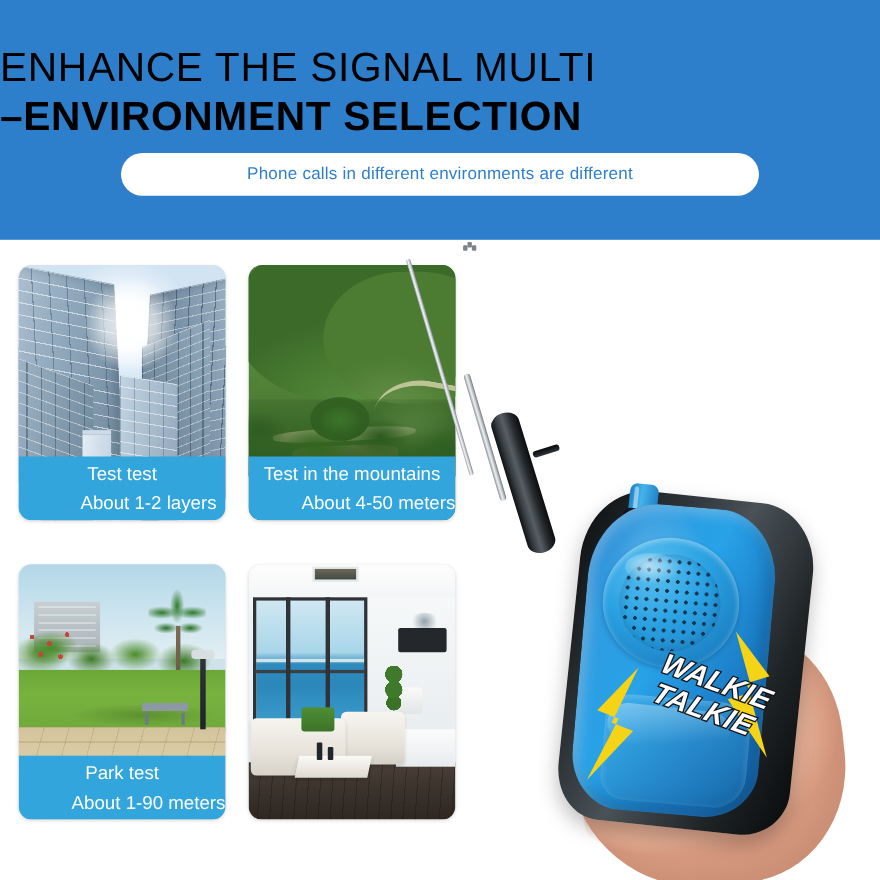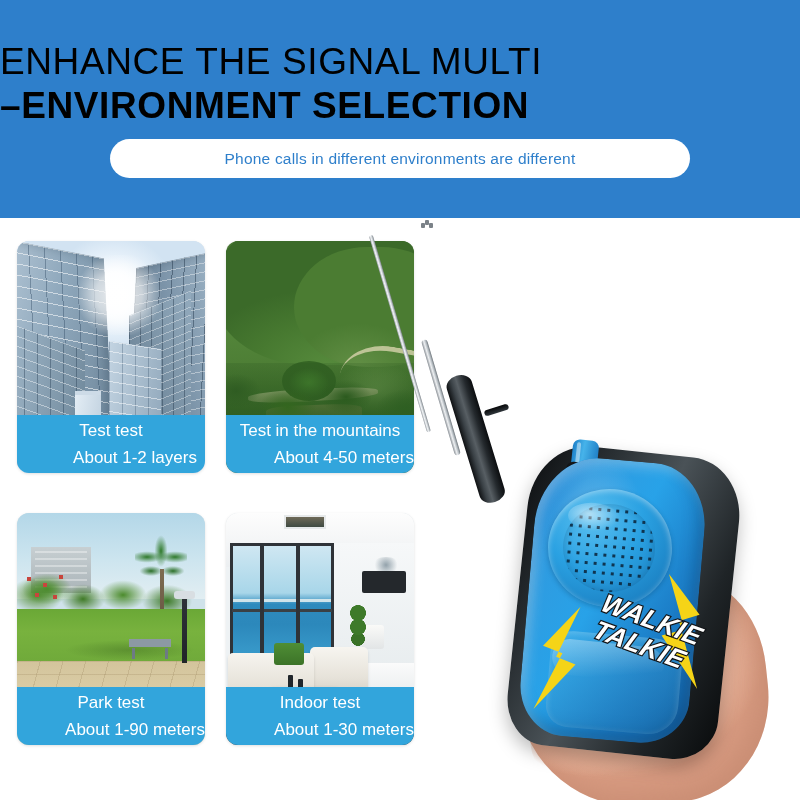--- a/index.html
+++ b/index.html
@@ -639,24 +639,20 @@
       <div class="i-ledge"></div>
       <div class="i-chair"></div>
       <div class="i-topiary"></div>
       <div class="i-sofa2"></div>
       <div class="i-sofa"></div>
       <div class="i-plant"></div>
       <div class="i-table"></div>
       <div class="i-bottle"></div>
       <div class="i-bottle b2"></div>
     </div>
-    <div class="caption">
-      <span class="t1">Indoor test</span>
-      <span class="t2">About 1-30 meters</span>
-    </div>
   </div>
 
   <div class="device">
 
     <div class="ant-tip">
         <b></b>
         <b></b>
         <b></b>
       </div>
     <div class="antenna"></div>

